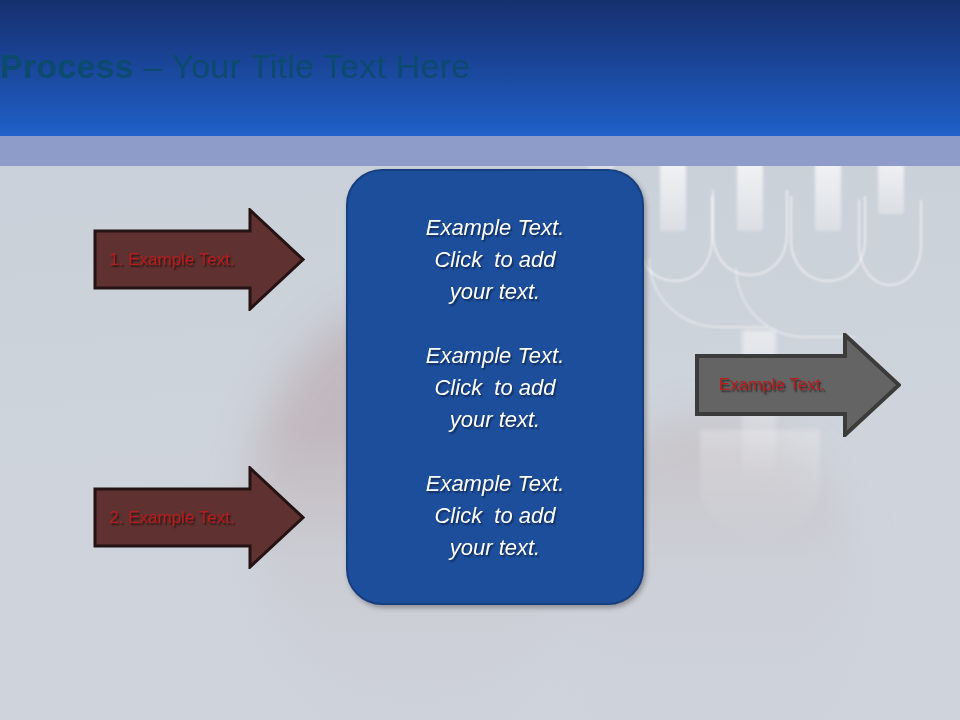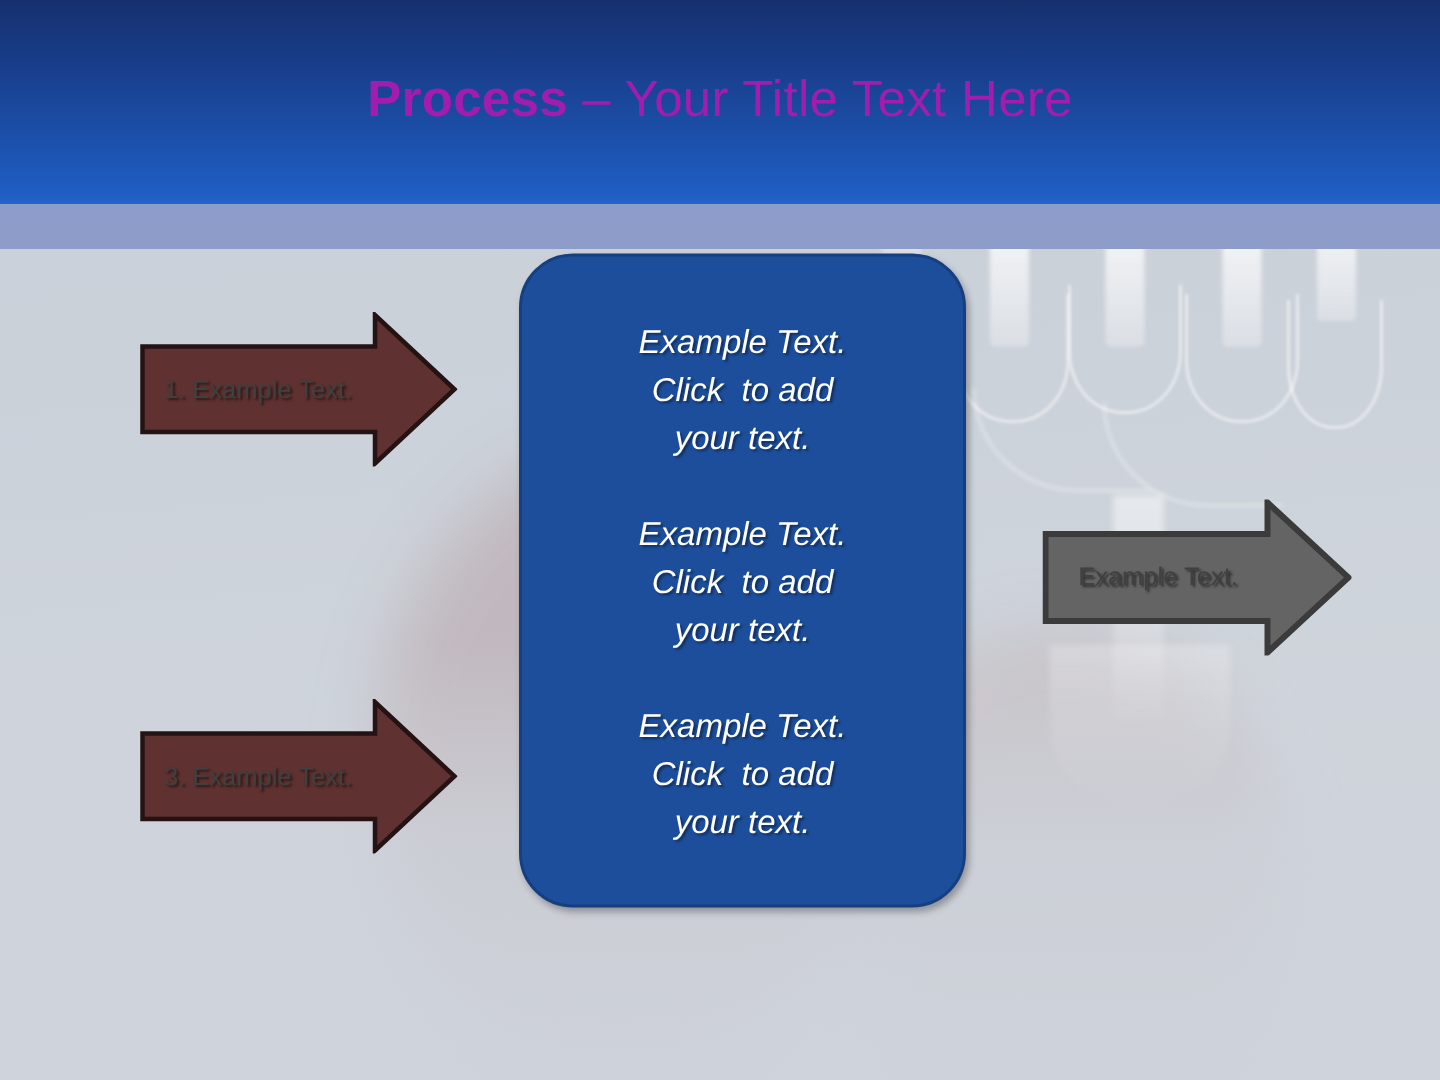--- a/index.html
+++ b/index.html
@@ -80,23 +80,22 @@
   #header-accent {
     position: absolute;
     left: 0; top: 136px;
     width: 960px; height: 30px;
     background: #8d9cc8;
   }
   #slide-title {
     position: absolute;
     left: 0; top: 47px;
     width: 960px;
-    text-align: center;
     font-size: 34px;
-    color: #a21caf;
+    color: #0c4a6e;
     letter-spacing: 0.2px;
     white-space: nowrap;
   }
   #slide-title .title-strong { font-weight: bold; }
   #slide-title .title-rest   { font-weight: normal; }
 
   
   .arrow {
     position: absolute;
     display: flex;
@@ -104,21 +103,21 @@
     justify-content: center;
   }
   .arrow .arrow-shape {
     position: absolute;
     left: 0; top: 0;
     width: 100%; height: 100%;
   }
   .arrow .arrow-label {
     position: relative;
     z-index: 2;
-    color: #404040;
+    color: #b91c1c;
     font-size: 17px;
     white-space: nowrap;
     text-shadow: 1.5px 1.5px 1.6px rgba(0,0,0,0.55);
   }
 
   .arrow-red { width: 212px; height: 103px; }
   .arrow-red .arrow-label { margin-right: 54px; }
 
   .arrow-gray { width: 206px; height: 104px; }
   .arrow-gray .arrow-label { margin-right: 52px; font-size: 17px; }
@@ -195,21 +194,21 @@
       <polygon points="2,23 157,23 157,2 210,51.5 157,101 157,80 2,80" fill="#5f3130" stroke="#241312" stroke-width="3" stroke-linejoin="miter"></polygon>
     </svg>
     <span class="arrow-label">1. Example Text.</span>
   </div>
 
 
   <div class="arrow arrow-red" id="arrow-red-3">
     <svg class="arrow-shape" viewBox="0 0 212 103" preserveAspectRatio="none">
       <polygon points="2,23 157,23 157,2 210,51.5 157,101 157,80 2,80" fill="#5f3130" stroke="#241312" stroke-width="3" stroke-linejoin="miter"></polygon>
     </svg>
-    <span class="arrow-label">3. Example Text.</span>
+    <span class="arrow-label">2. Example Text.</span>
   </div>
 
   <div id="blue-panel">
     <div class="panel-block">
       <span class="panel-line">Example Text.</span>
       <span class="panel-line">Click  to add</span>
       <span class="panel-line">your text.</span>
     </div>
     <div class="panel-block">
       <span class="panel-line">Example Text.</span>

